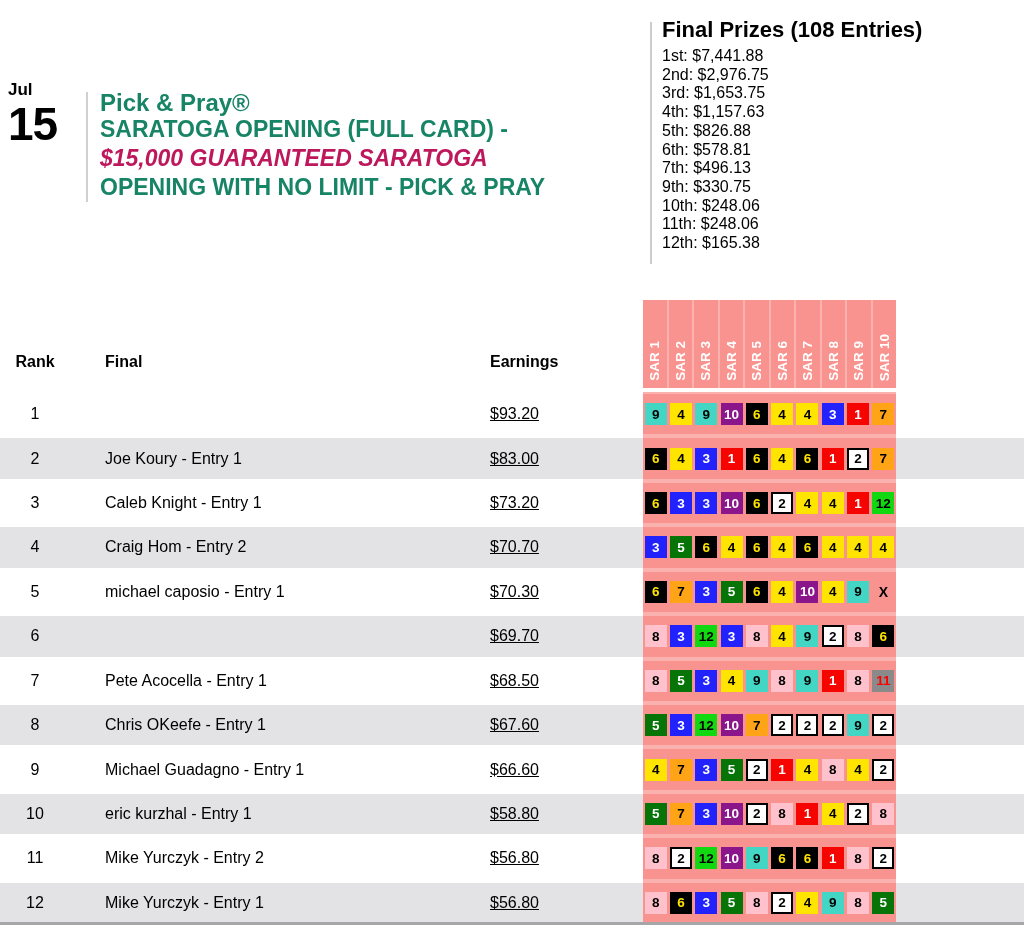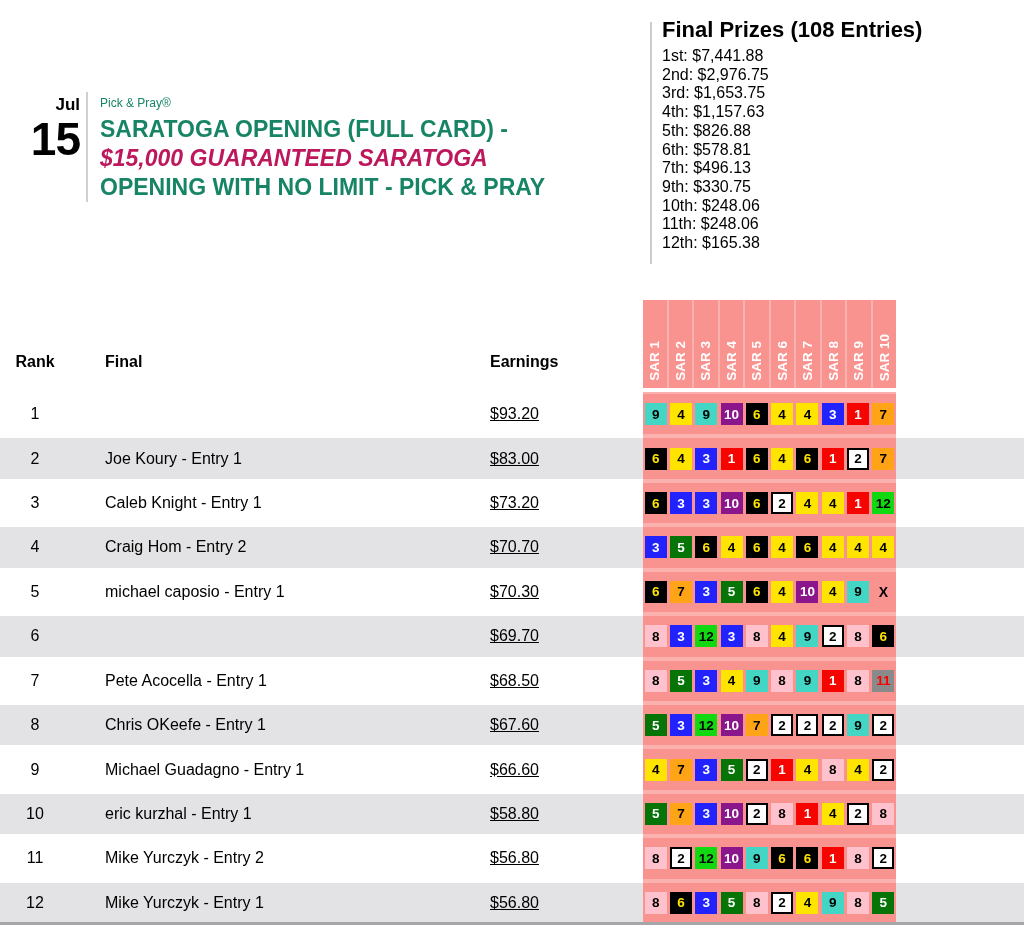--- a/index.html
+++ b/index.html
@@ -1,27 +1,27 @@
 <!DOCTYPE html>
 <html><head>
 <meta charset="utf-8">
 <style>
   html,body{margin:0;padding:0;background:#fff;}
   #page{position:relative;width:1024px;height:925px;background:#fff;
         font-family:"Liberation Sans",sans-serif;color:#000;overflow:hidden;}
 
   
-  .date-block{position:absolute;left:8px;top:95px;width:72px;text-align:right;}
+  .date-block{position:absolute;left:8px;top:80px;width:72px;text-align:left;}
   .date-month{font-size:17px;font-weight:bold;line-height:20px;}
   .date-day{font-size:46px;font-weight:bold;line-height:48px;letter-spacing:-1px;}
   .date-divider{position:absolute;left:86px;top:92px;width:2px;height:110px;background:#d0d0d0;}
 
   
   .event-block{position:absolute;left:100px;top:91px;width:545px;}
-  .event-subtitle{font-size:12px;line-height:24px;font-weight:400;}
+  .event-subtitle{font-size:24px;line-height:24px;font-weight:700;}
   .event-title-line{font-size:23px;line-height:29px;font-weight:bold;}
 
   
   .prizes-divider{position:absolute;left:650px;top:22px;width:2px;height:242px;background:#ccc;}
   .prizes-block{position:absolute;left:662px;top:17px;width:355px;}
   .prizes-title{font-size:22px;font-weight:bold;line-height:26px;margin-bottom:4px;}
   .prize-line{font-size:16px;line-height:18.7px;}
 
   
   .col-head{position:absolute;top:353px;font-size:16px;font-weight:bold;}

